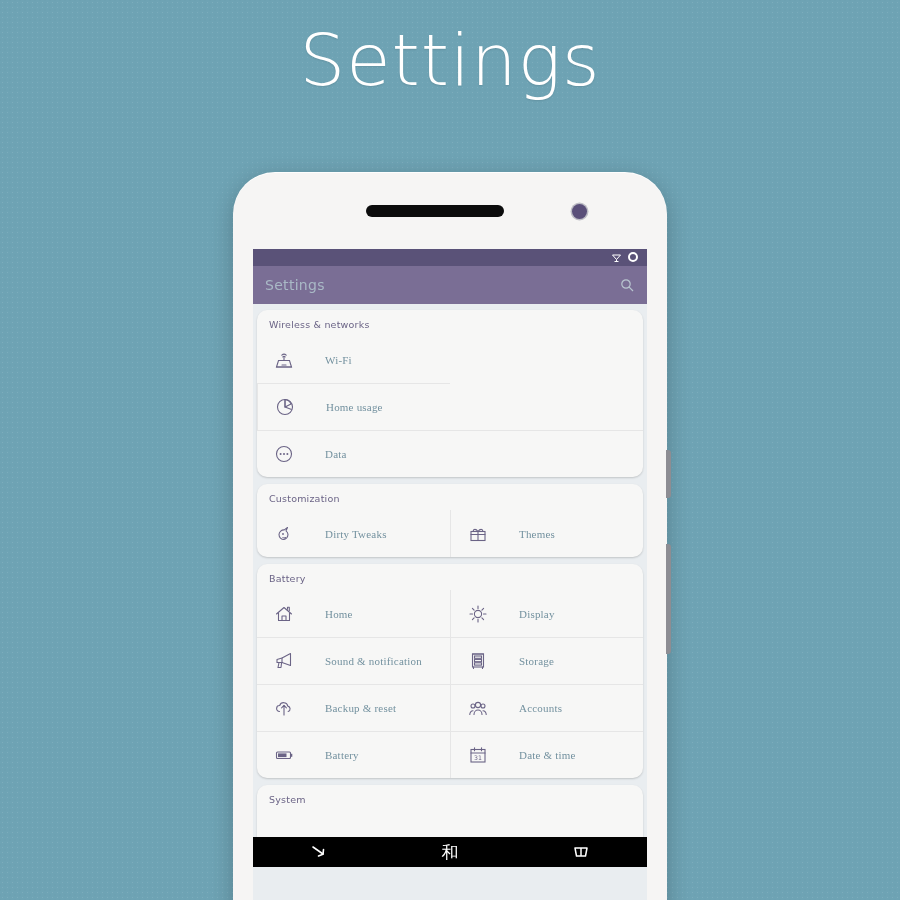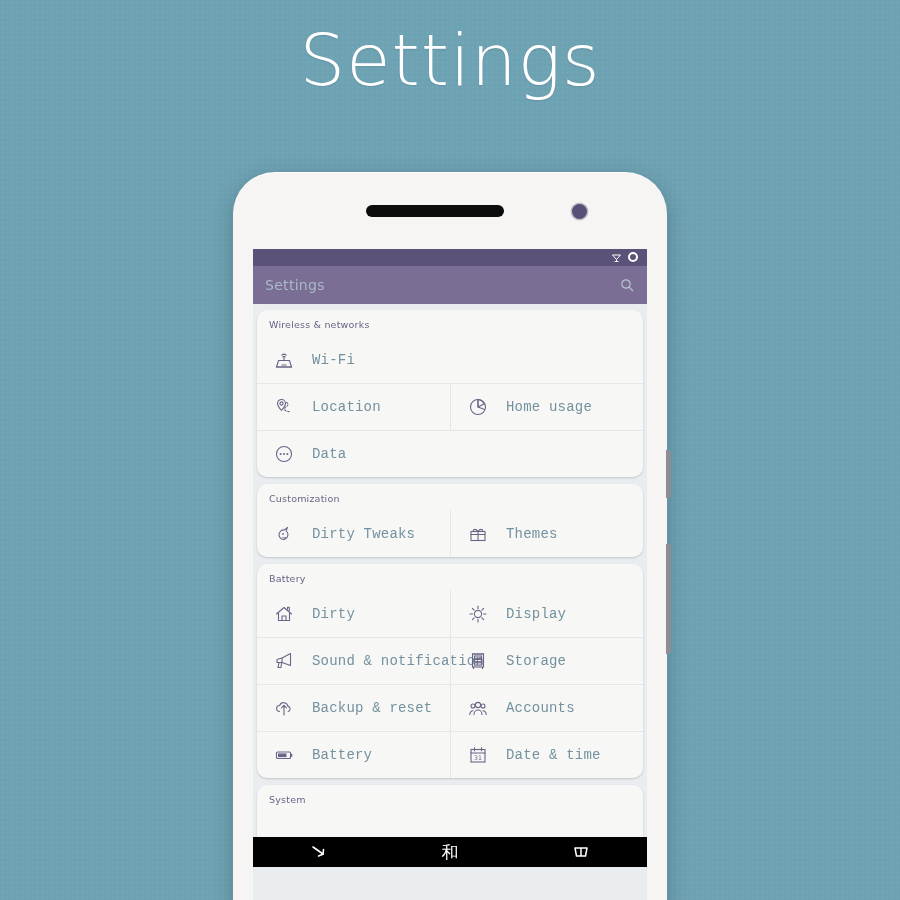--- a/index.html
+++ b/index.html
@@ -174,24 +174,24 @@
   .cell-icon {
     width: 30px;
     height: 30px;
     flex: 0 0 30px;
     display: flex;
     align-items: center;
     justify-content: center;
     color: #6b6486;
   }
   .cell-label {
-    margin-left: 13px;
+    margin-left: 26px;
     color: #73919f;
-    font-size: 14px;
-    font-family: Liberation Mono, monospace;
+    font-size: 11px;
+    font-family: Liberation Serif, serif;
     letter-spacing: 0.2px;
     white-space: nowrap;
   }
 
   
   #nav-bar {
     position: absolute;
     left: 0;
     bottom: 37px;
     width: 100%;
@@ -270,31 +270,20 @@
                 <line x1="12" y1="12.5" x2="12" y2="8.5"></line>
                 <path d="M9.8 7.2 a3.2 3.2 0 0 1 4.4 0"></path>
                 <path d="M10.8 8.8 a1.8 1.8 0 0 1 2.4 0"></path>
               </svg>
             </span>
             <span class="cell-label">Wi-Fi</span>
           </div>
         </div>
 
         <div class="row">
-          <div class="cell">
-            <span class="cell-icon">
-              <svg width="24" height="24" viewBox="0 0 24 24" fill="none" stroke="#6b6486" stroke-width="1.1" stroke-linecap="round">
-                <path d="M9.5 4.5 a4 4 0 0 1 4 4 c0 2.6 -4 7 -4 7 s-4 -4.4 -4 -7 a4 4 0 0 1 4 -4 z"></path>
-                <circle cx="9.5" cy="8.5" r="1.6"></circle>
-                <path d="M14.5 7.5 c2.5 1 1.5 3 0 4 c-1.5 1 -2.5 2 -1.5 3.5" stroke-dasharray="1.5 1.6"></path>
-                <path d="M13 15 c1 1.2 2.6 1.6 4.2 1.6" stroke-dasharray="1.5 1.6"></path>
-              </svg>
-            </span>
-            <span class="cell-label">Location</span>
-          </div>
           <div class="cell divider-left">
             <span class="cell-icon">
               <svg width="24" height="24" viewBox="0 0 24 24" fill="none" stroke="#6b6486" stroke-width="1.1">
                 <circle cx="12" cy="12" r="7.5"></circle>
                 <path d="M12 12 L12 4.5 A7.5 7.5 0 0 1 18 9 Z" fill="none"></path>
                 <line x1="12" y1="12" x2="12" y2="4.5"></line>
                 <line x1="12" y1="12" x2="18.6" y2="14.4"></line>
               </svg>
             </span>
             <span class="cell-label">Home usage</span>
@@ -352,21 +341,21 @@
         <div class="row">
           <div class="cell">
             <span class="cell-icon">
               <svg width="24" height="24" viewBox="0 0 24 24" fill="none" stroke="#6b6486" stroke-width="1.1" stroke-linecap="round" stroke-linejoin="round">
                 <path d="M4.5 12 L12 5.5 L19.5 12"></path>
                 <path d="M6.5 11 L6.5 18.5 L17.5 18.5 L17.5 11"></path>
                 <path d="M10 18.5 L10 14 L14 14 L14 18.5"></path>
                 <path d="M15.5 7.2 L15.5 5.2 L17.3 5.2 L17.3 8.8"></path>
               </svg>
             </span>
-            <span class="cell-label">Dirty</span>
+            <span class="cell-label">Home</span>
           </div>
           <div class="cell divider-left">
             <span class="cell-icon">
               <svg width="24" height="24" viewBox="0 0 24 24" fill="none" stroke="#6b6486" stroke-width="1.1" stroke-linecap="round">
                 <circle cx="12" cy="12" r="3.6"></circle>
                 <line x1="12" y1="4" x2="12" y2="6.5"></line>
                 <line x1="12" y1="17.5" x2="12" y2="20"></line>
                 <line x1="4" y1="12" x2="6.5" y2="12"></line>
                 <line x1="17.5" y1="12" x2="20" y2="12"></line>
                 <line x1="6.4" y1="6.4" x2="8.1" y2="8.1"></line>

